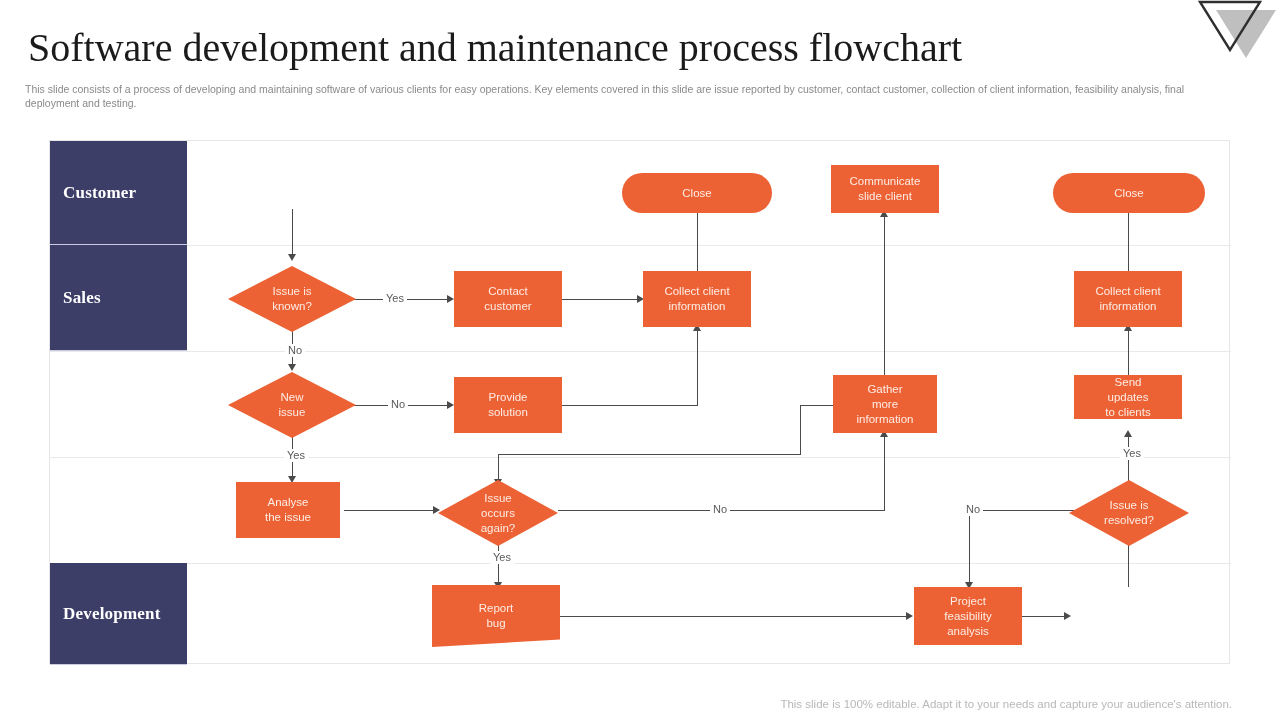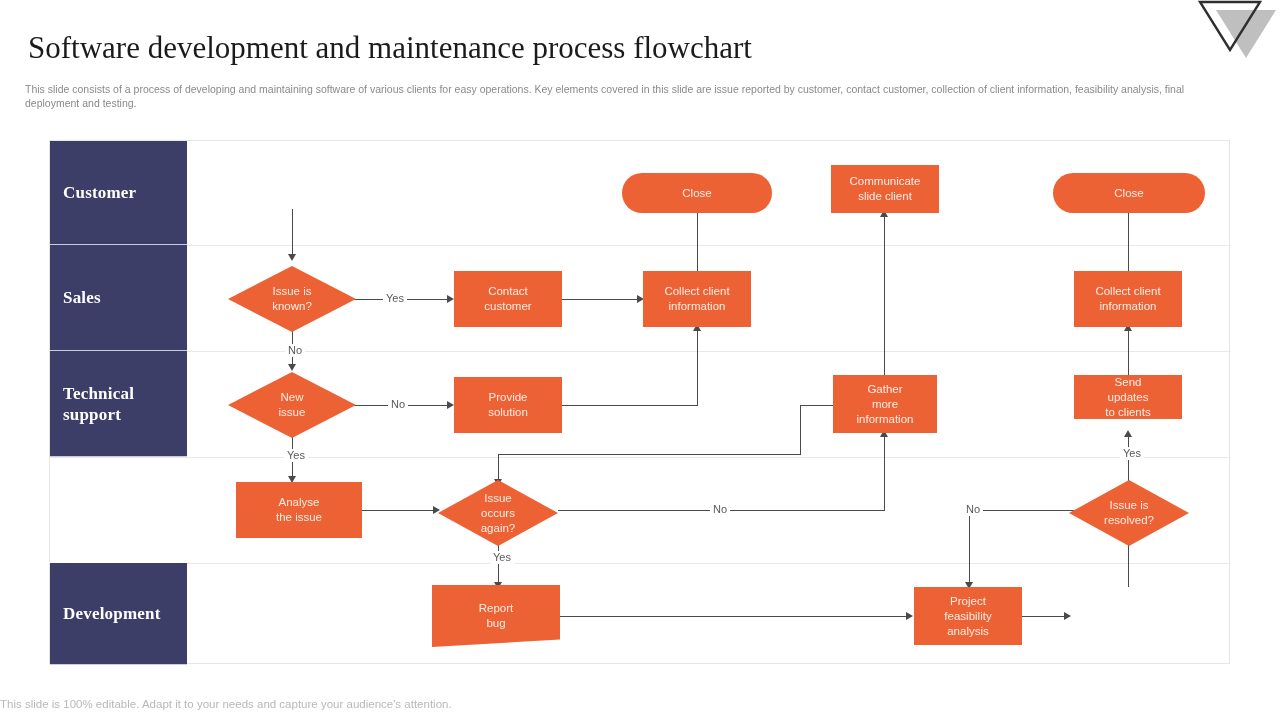--- a/index.html
+++ b/index.html
@@ -8,30 +8,30 @@
     font-family:"Liberation Sans",sans-serif;
     -webkit-font-smoothing:antialiased;
   }
   .slide{position:relative;width:1280px;height:720px;}
 
   
   .logo{position:absolute;left:1188px;top:0px;width:92px;height:62px;}
   .title{
     position:absolute;left:28px;top:28px;width:1150px;
     font-family:"Liberation Serif",serif;
-    font-size:31px;line-height:40px;color:#1b1b1b;font-weight:400;
+    font-size:40px;line-height:40px;color:#1b1b1b;font-weight:400;
     letter-spacing:0px;white-space:nowrap;
   }
   .subtitle{
     position:absolute;left:25px;top:82px;width:1206px;
     font-size:10.5px;line-height:14px;color:#8a8a8a;
     font-family:"Liberation Sans",sans-serif;
   }
   .footer{
-    position:absolute;left:0;top:698px;width:1232px;text-align:left;
+    position:absolute;left:0;top:698px;width:1232px;text-align:right;
     font-size:11.5px;color:#b8b8b8;
   }
 
   
   .frame{position:absolute;left:49px;top:140px;width:1181px;height:524px;
     background:#ffffff;border:1px solid #e6e6e6;box-sizing:border-box;}
   .lane-sep{position:absolute;left:0;width:1181px;height:1px;background:#e9e9e9;}
   .lane-label{
     position:absolute;left:0;width:137px;background:#3c3e68;
     box-sizing:border-box;border-bottom:1px solid #c9cbe0;
@@ -93,24 +93,20 @@
     <div class="lane-sep" style="top:210px"></div>
     <div class="lane-sep" style="top:316px"></div>
     <div class="lane-sep" style="top:422px"></div>
 
     <div class="lane-label" style="top:0px;height:104px">
       <span>Customer</span>
       </div>
     <div class="lane-label" style="top:104px;height:106px">
       <span>Sales</span>
       </div>
-    <div class="lane-label" style="top:210px;height:106px">
-      <span>Technical
-support</span>
-      </div>
     <div class="lane-label" style="top:422px;height:102px">
       <span>Development</span>
       </div>
 
     <div class="conn v" style="left:242px;top:68px;height:48px"></div>
     <div class="arrow down" style="left:238px;top:113px"></div>
 
     <div class="conn h" style="left:294px;top:158px;width:108px"></div>
     <div class="arrow right" style="left:397px;top:154px"></div>
     <div class="elabel" style="left:333px;top:151px">Yes</div>
@@ -206,21 +202,21 @@
     </div>
     <div class="node" style="left:404px;top:236px;width:108px;height:56px">Provide
 solution</div>
     <div class="node" style="left:783px;top:234px;width:104px;height:58px">Gather
 more
 information</div>
     <div class="node" style="left:1024px;top:234px;width:108px;height:44px">Send
 updates
 to clients</div>
 
-    <div class="node" style="left:186px;top:341px;width:126px;height:56px">Analyse
+    <div class="node" style="left:186px;top:341px;width:104px;height:56px">Analyse
 the issue</div>
     <div class="diamond" style="left:388px;top:339px;width:120px;height:66px">
       <div class="shape"></div>
       <div class="txt">Issue
 occurs
 again?</div>
     </div>
     <div class="diamond" style="left:1019px;top:339px;width:120px;height:66px">
       <div class="shape"></div>
       <div class="txt">Issue is

